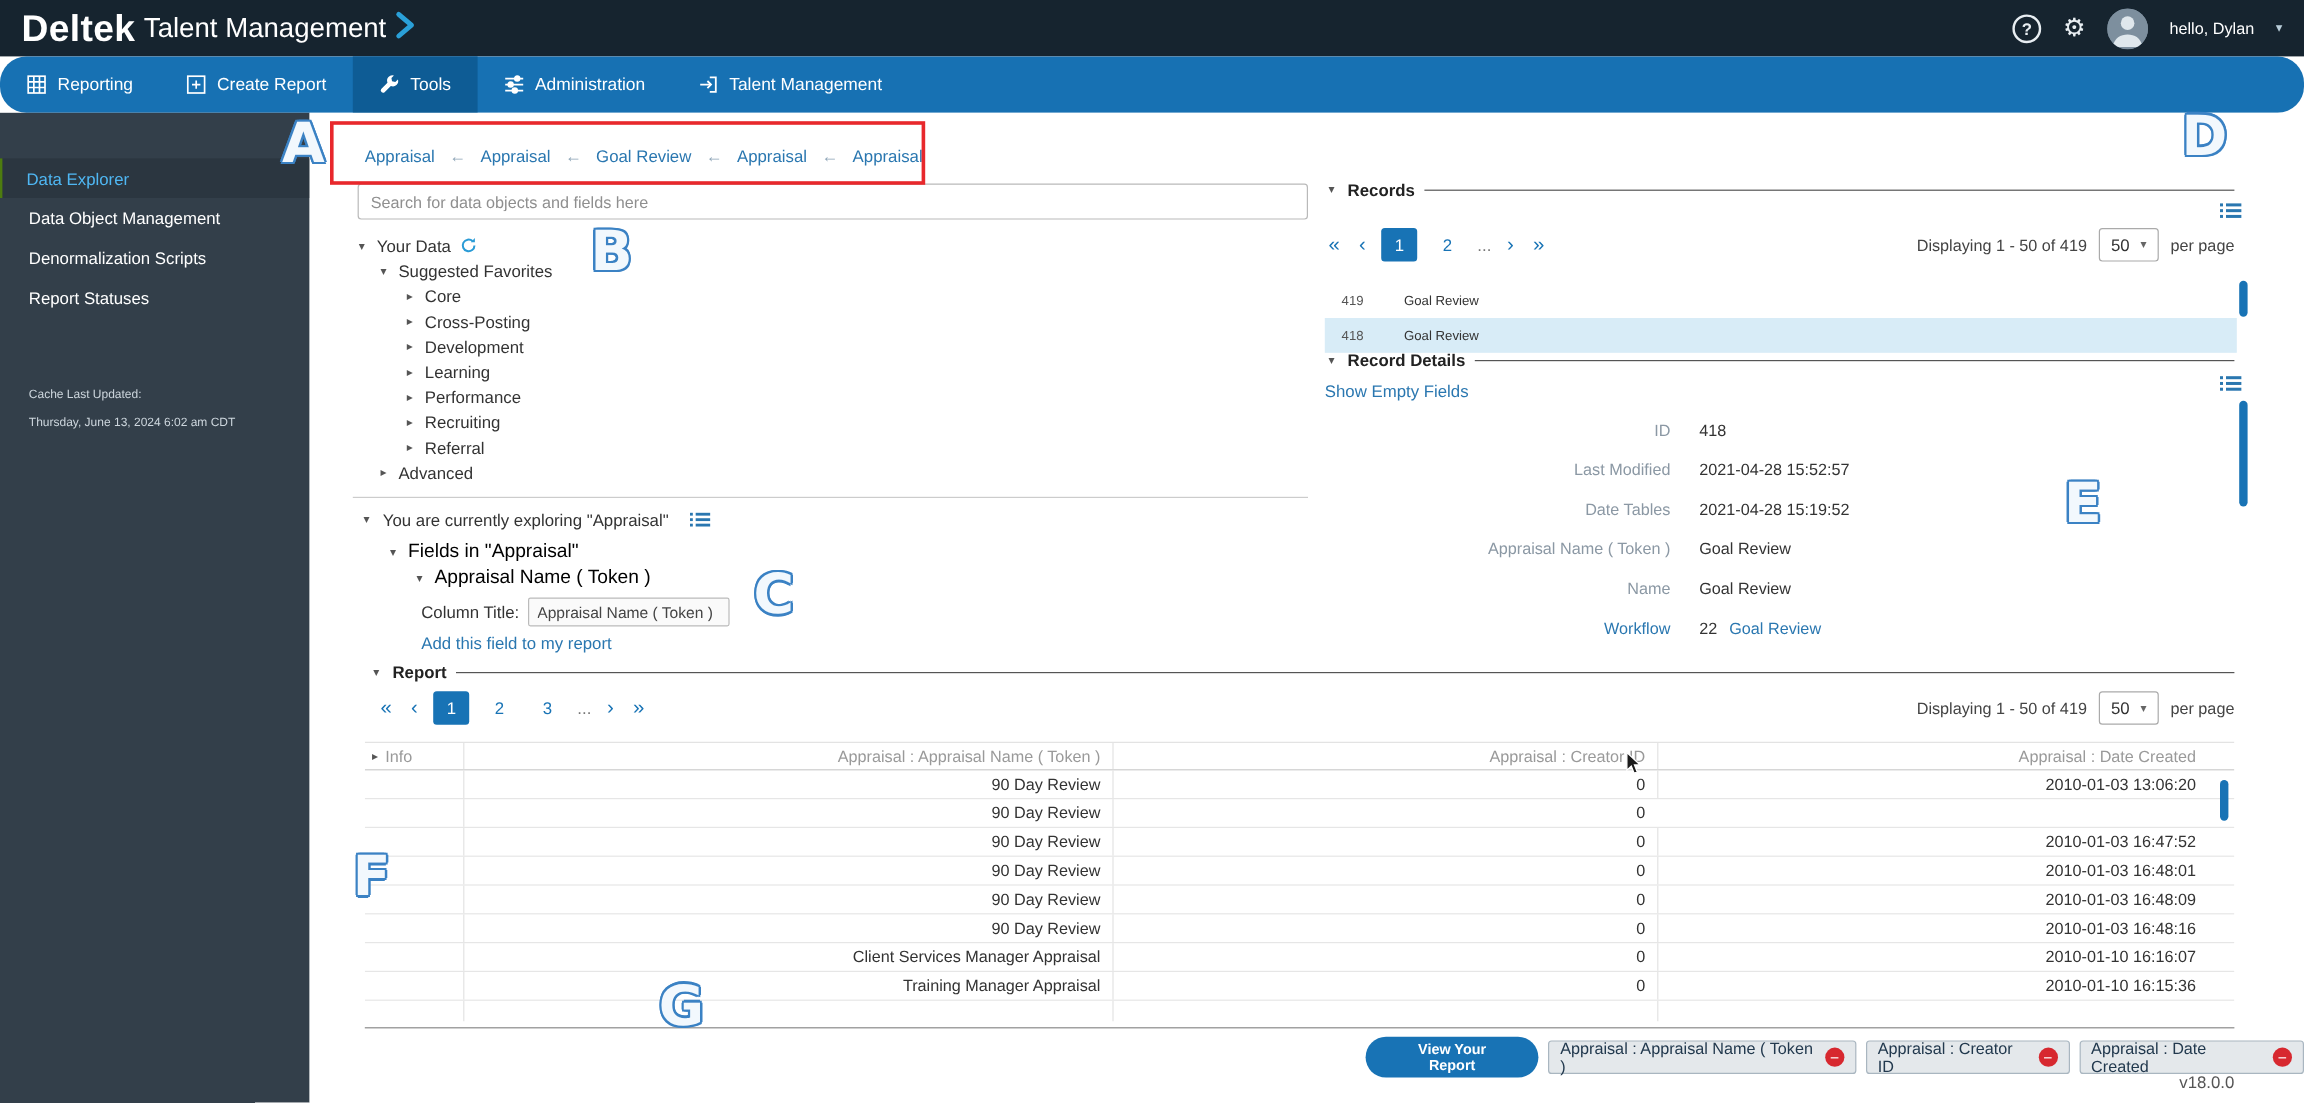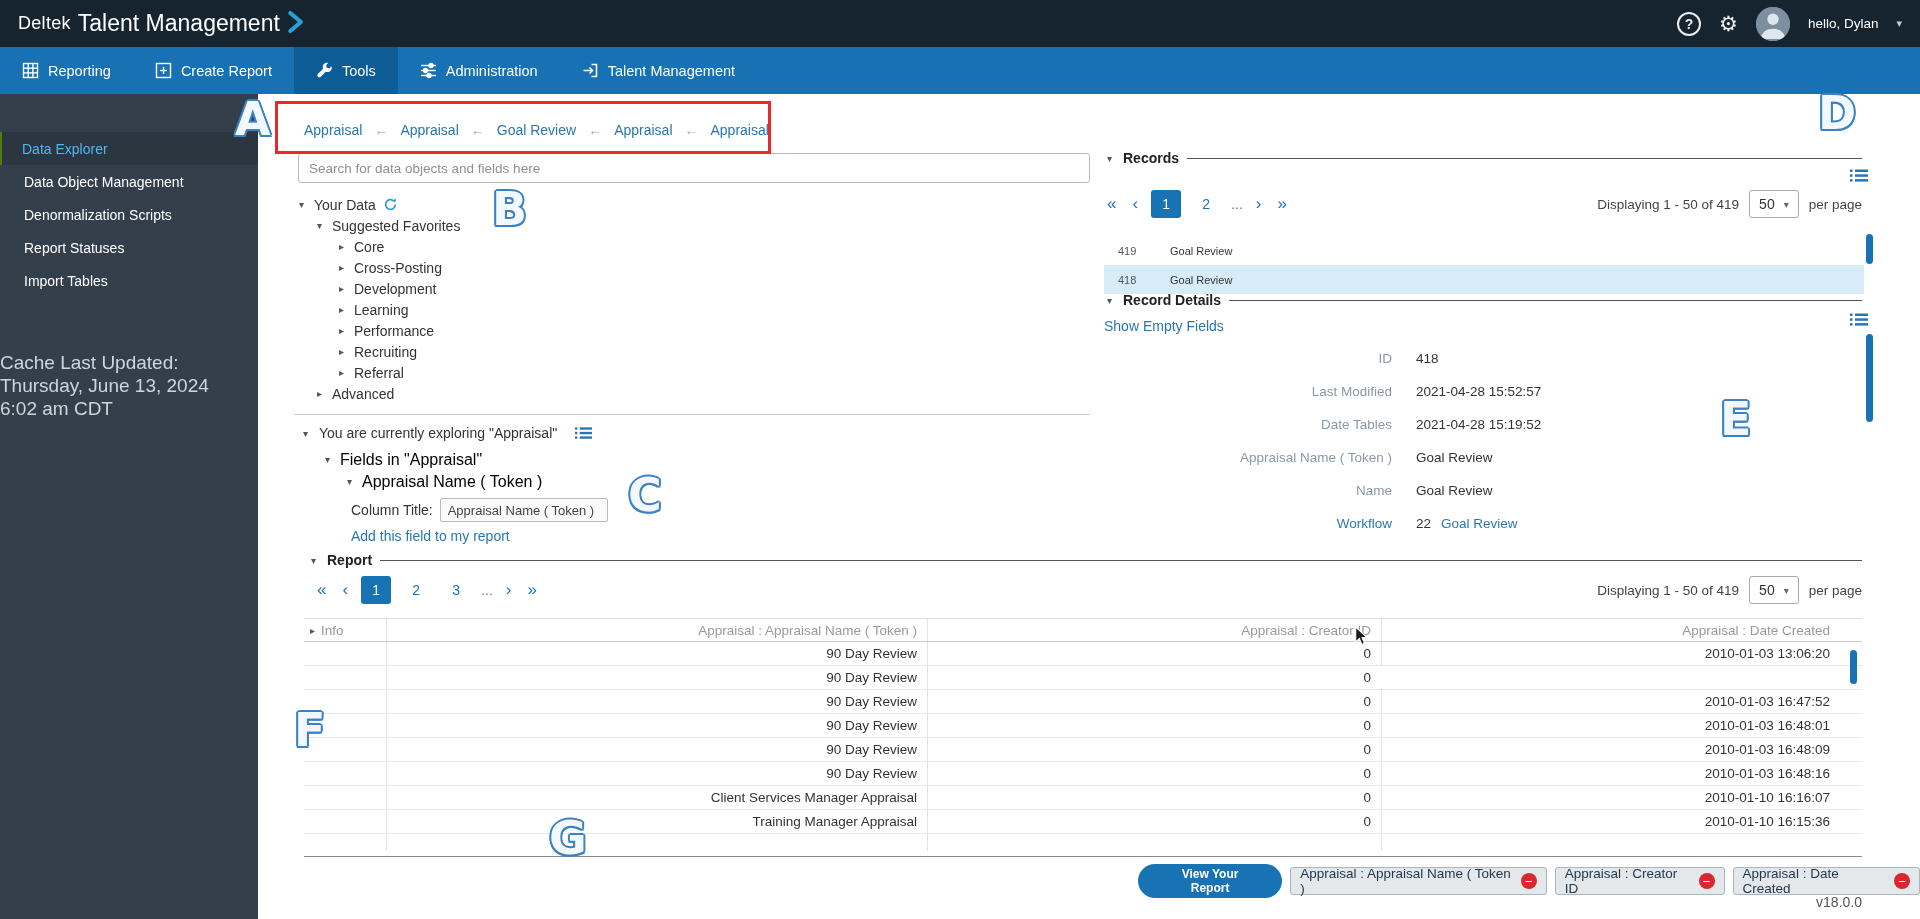--- a/index.html
+++ b/index.html
@@ -2,40 +2,40 @@
 <html><head>
 <meta charset="utf-8">
 <style>
   * { box-sizing: border-box; }
   body { margin:0; background:#fff; font-family:"Liberation Sans", sans-serif; }
   .app { position:relative; width:1920px; height:919px; overflow:hidden; background:#fff; }
 
   
   .topbar { position:absolute; top:0; left:0; right:0; height:47px; background:#16242f; display:flex; align-items:center; padding:0 18px; }
   .brand { display:flex; align-items:center; gap:7px; color:#fff; }
-  .brand-bold { font-size:18px; font-weight:normal; letter-spacing:.3px; }
+  .brand-bold { font-size:31px; font-weight:bold; letter-spacing:.3px; }
   .brand-rest { font-size:23px; font-weight:normal; }
   .topbar-right { margin-left:auto; display:flex; align-items:center; gap:18px; }
   .help-icon { width:24px; height:24px; border:2px solid #e8eef2; border-radius:50%; color:#e8eef2; display:flex; align-items:center; justify-content:center; font-size:14px; font-weight:bold; cursor:pointer; }
   .gear-icon { font-size:21px; color:#e8eef2; cursor:pointer; line-height:1; }
   .avatar { width:34px; height:34px; border-radius:50%; background:#7d8f9e; overflow:hidden; cursor:pointer; flex:0 0 auto; }
   .user-name { color:#fff; font-size:13.5px; cursor:pointer; }
   .caret { color:#b9cdd9; font-size:11px; cursor:pointer; }
 
   
-  .navbar { position:absolute; top:47px; left:0; right:0; height:47px; background:#1771b3; display:flex; align-items:stretch; }
+  .navbar { position:absolute; top:47px; left:0; right:0; height:47px; background:#1771b3; display:flex; align-items:stretch;border-radius:22px; }
   .tab { display:flex; align-items:center; gap:9px; padding:0 22px; color:#fff; font-size:14.5px; cursor:pointer; }
   .tab.active { background:#0e5c95; }
   .tab svg { width:17px; height:17px; display:block; }
 
   
   .sidebar { position:absolute; top:94px; left:0; width:258px; bottom:0; background:#333f4a; padding-top:38px; }
   .side-item { height:33px; display:flex; align-items:center; padding-left:24px; font-size:14px; color:#fff; cursor:pointer; }
   .side-item.active { color:#4fb7f3; background:#2b3640; border-left:2px solid #4d7c0f; padding-left:20px; }
-  .cache { margin-top:54px; padding-right:14px; font-size:19px; color:#cdd6dd; line-height:23px; }
+  .cache { margin-top:54px; padding-left:24px; padding-right:14px; font-size:10px; color:#cdd6dd; line-height:23px; }
 
   
   .main { position:absolute; left:258px; top:94px; right:0; bottom:0; background:#fff; }
   .lnk { color:#2a77b0; cursor:pointer; text-decoration:none; }
 
   .breadcrumb { position:absolute; left:46px; top:28px; display:flex; align-items:center; gap:12px; font-size:14px; }
   .bc-arrow { color:#8fa6b8; font-size:14px; }
 
   .search-input { position:absolute; left:40px; top:59px; width:792px; height:30px; border:1px solid #b9b9b9; border-radius:3px; padding:0 10px; font-size:13.5px; color:#444; font-family:inherit; }
   .search-input::placeholder { color:#8f8f8f; }
@@ -222,23 +222,20 @@
       </div>
     <div class="side-item">
         <span>Data Object Management</span>
       </div>
     <div class="side-item">
         <span>Denormalization Scripts</span>
       </div>
     <div class="side-item">
         <span>Report Statuses</span>
       </div>
-    <div class="side-item">
-        <span>Import Tables</span>
-      </div>
     <div class="cache">
       <div>Cache Last Updated:</div>
       <div>Thursday, June 13, 2024 6:02 am CDT</div>
     </div>
   </aside>
 
   <main class="main">
 
     <div class="breadcrumb">
       <span class="lnk">Appraisal</span>

